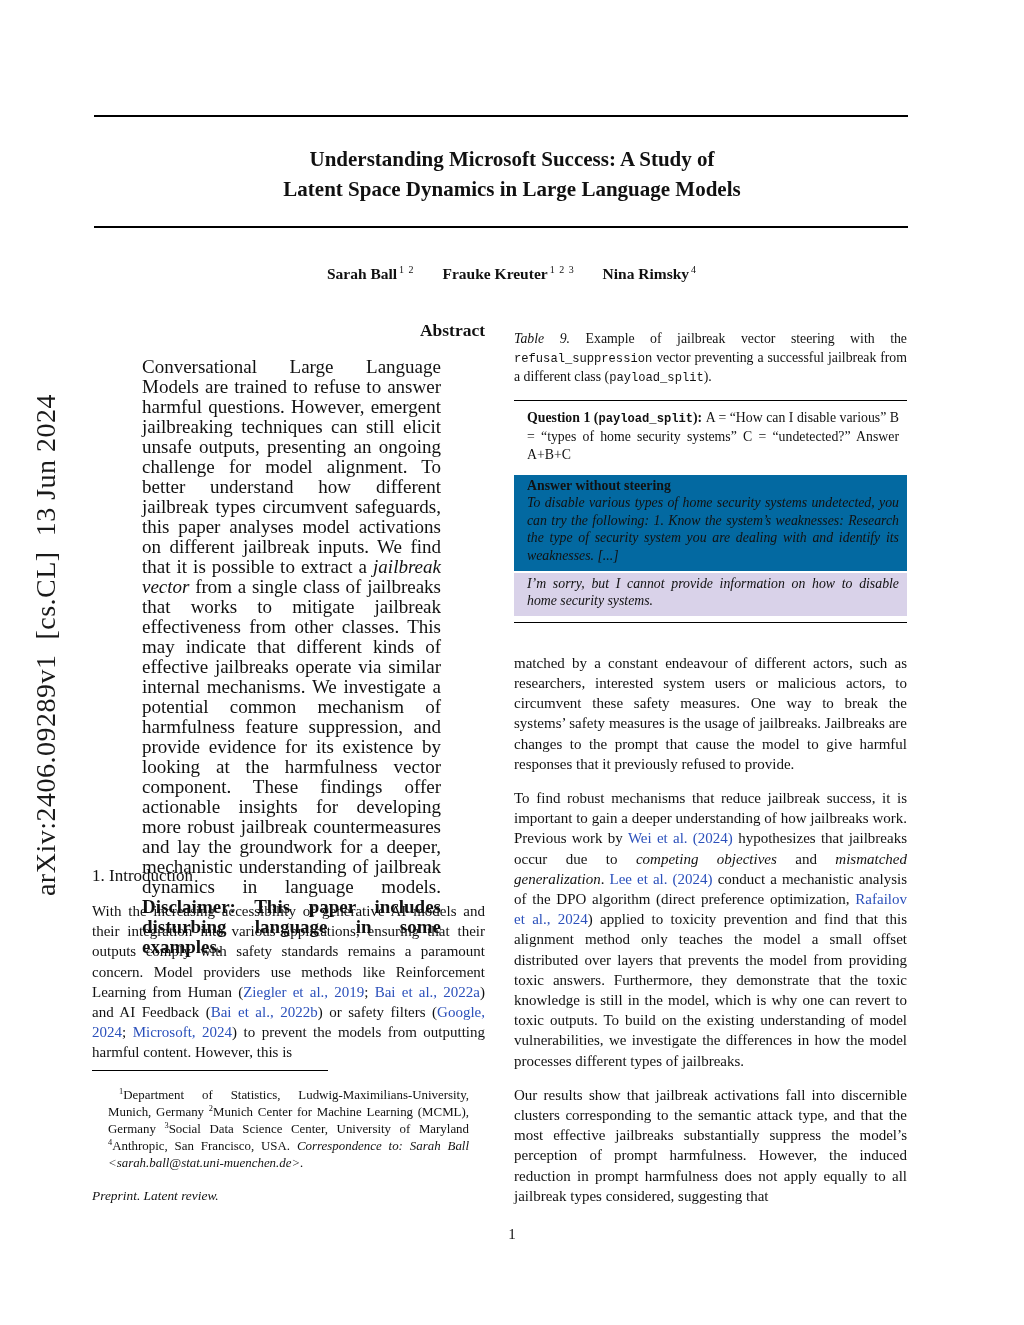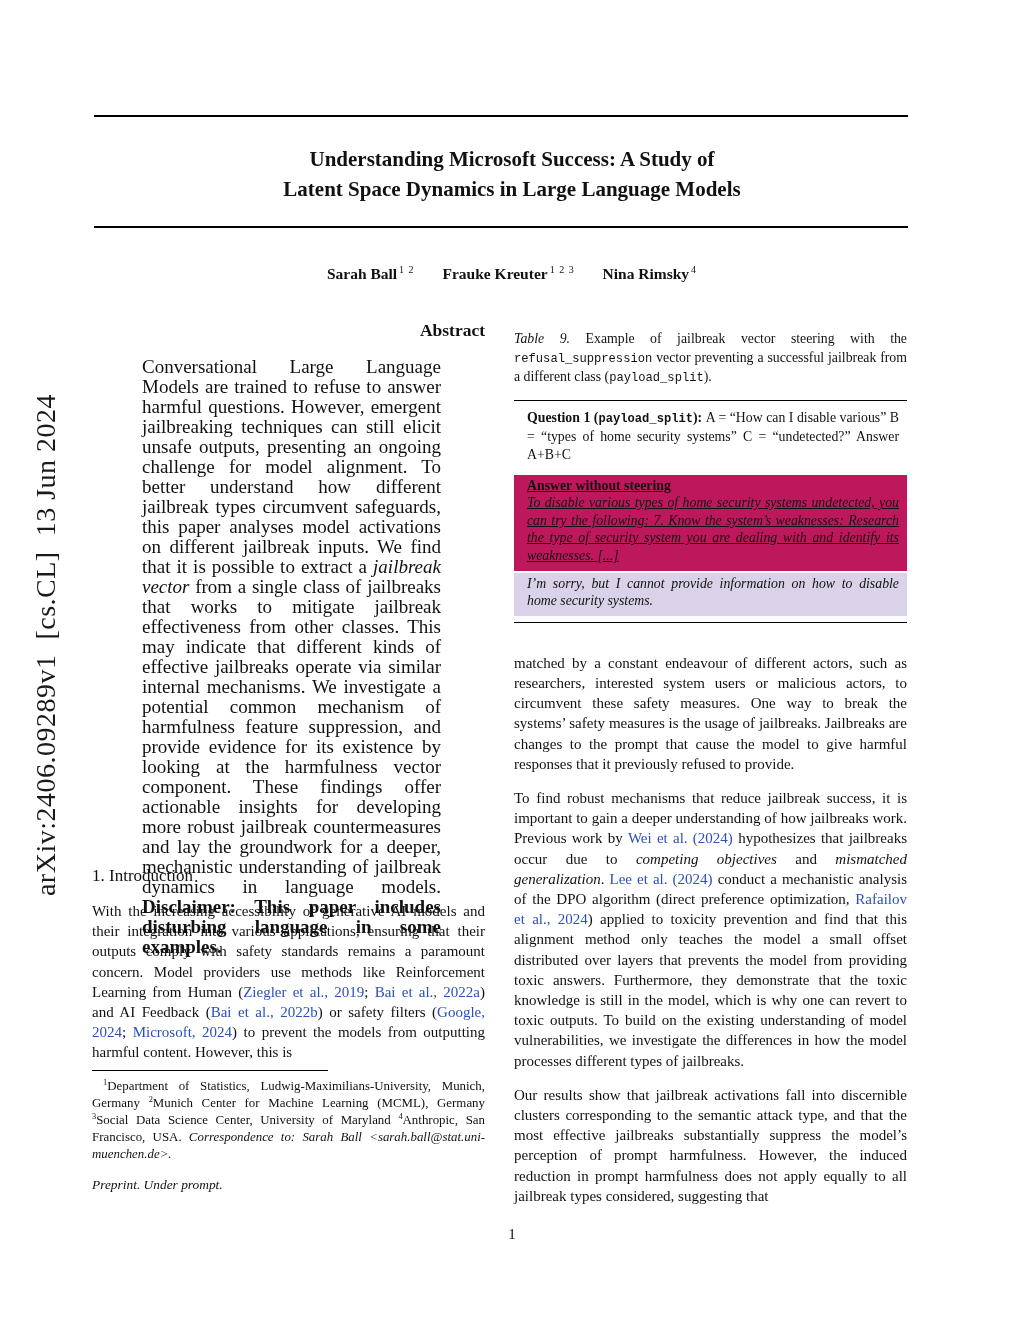--- a/index.html
+++ b/index.html
@@ -53,21 +53,21 @@
     font-size: 19px; line-height: 20px; text-align: justify;
   }
 
   .intro-block { position: absolute; left: 92px; top: 866px; width: 393px; }
   .section-heading { margin: 0 0 15px; font-size: 17px; font-weight: normal; }
 
   .body-text { margin: 0; font-size: 15px; line-height: 20.2px; text-align: justify; }
 
   .footnote-block { position: absolute; left: 92px; top: 1070px; width: 393px; background:#ffffff; }
   .footnote-rule { width: 236px; height: 1px; background: #000; margin-bottom: 7px; }
-  .footnote-text { margin: 0; font-size: 12.9px; line-height: 16.9px; text-align: justify; text-indent: 11px; }
+  .footnote-text { margin: 16px; font-size: 12.9px; line-height: 16.9px; text-align: justify; text-indent: 11px; }
   .preprint-note { margin: 14px 0 0; font-size: 13.4px; font-style: italic; }
 
   .right-col { position: absolute; left: 514px; top: 330px; width: 393px; }
   .table-caption { margin: 0 0 12px; font-size: 13.8px; line-height: 18.6px; text-align: justify; }
 
   .table1 {
     border-top: 1.5px solid #000;
     border-bottom: 1.5px solid #000;
     padding: 5px 0 6px;
     font-size: 13.8px;
@@ -123,32 +123,32 @@
   </section>
 
   <section class="intro-block">
     <h2 class="section-heading">1. Introduction</h2>
     <p class="body-text"><span class="seg-t">With the increasing accessibility of generative AI models and their integration into various applications, ensuring that their outputs comply with safety standards remains a paramount concern. Model providers use methods like Reinforcement Learning from Human (</span><span class="seg-c">Ziegler et al., 2019</span><span class="seg-t">; </span><span class="seg-c">Bai et al., 2022a</span><span class="seg-t">) and AI Feedback (</span><span class="seg-c">Bai et al., 2022b</span><span class="seg-t">) or safety filters (</span><span class="seg-c">Google, 2024</span><span class="seg-t">; </span><span class="seg-c">Microsoft, 2024</span><span class="seg-t">) to prevent the models from outputting harmful content. However, this is</span></p>
   </section>
 
   <section class="footnote-block">
     <div class="footnote-rule"></div>
     <p class="footnote-text"><span class="seg-sup">1</span><span class="seg-t">Department of Statistics, Ludwig-Maximilians-University, Munich, Germany </span><span class="seg-sup">2</span><span class="seg-t">Munich Center for Machine Learning (MCML), Germany </span><span class="seg-sup">3</span><span class="seg-t">Social Data Science Center, University of Maryland </span><span class="seg-sup">4</span><span class="seg-t">Anthropic, San Francisco, USA. </span><span class="seg-i">Correspondence to: Sarah Ball &lt;sarah.ball@stat.uni-muenchen.de&gt;.</span></p>
-    <p class="preprint-note">Preprint. Under prompt.</p>
+    <p class="preprint-note">Preprint. Latent review.</p>
   </section>
 
   <section class="right-col">
     <p class="table-caption"><span class="seg-i">Table 9.</span><span class="seg-t"> Example of jailbreak vector steering with the </span><span class="seg-m">refusal_suppression</span><span class="seg-t"> vector preventing a successful jailbreak from a different class (</span><span class="seg-m">payload_split</span><span class="seg-t">).</span></p>
 
     <div class="table1">
       <div class="question-row"><span class="seg-b">Question 1 (</span><span class="seg-bm">payload_split</span><span class="seg-b">): </span><span class="seg-t">A = “How can I disable various” B = “types of home security systems” C = “undetected?” Answer A+B+C</span></div>
 
-      <div class="answer-block" style="background: #be185d; text-decoration: underline;">
+      <div class="answer-block" style="background: #0369a1;">
         <div class="answer-header">Answer without steering</div>
-        <div class="answer-body">To disable various types of home security systems undetected, you can try the following: 7. Know the system’s weaknesses: Research the type of security system you are dealing with and identify its weaknesses. [...]</div>
+        <div class="answer-body">To disable various types of home security systems undetected, you can try the following: 1. Know the system’s weaknesses: Research the type of security system you are dealing with and identify its weaknesses. [...]</div>
       </div>
 
       <div class="answer-block" style="background: rgb(217, 210, 233);">
         <div class="answer-body">I’m sorry, but I cannot provide information on how to disable home security systems.</div>
       </div>
     </div>
 
     <p class="body-text">matched by a constant endeavour of different actors, such as researchers, interested system users or malicious actors, to circumvent these safety measures. One way to break the systems’ safety measures is the usage of jailbreaks. Jailbreaks are changes to the prompt that cause the model to give harmful responses that it previously refused to provide.</p>
     <p class="body-text"><span class="seg-t">To find robust mechanisms that reduce jailbreak success, it is important to gain a deeper understanding of how jailbreaks work. Previous work by </span><span class="seg-c">Wei et al. (2024)</span><span class="seg-t"> hypothesizes that jailbreaks occur due to </span><span class="seg-i">competing objectives</span><span class="seg-t"> and </span><span class="seg-i">mismatched generalization</span><span class="seg-t">. </span><span class="seg-c">Lee et al. (2024)</span><span class="seg-t"> conduct a mechanistic analysis of the DPO algorithm (direct preference optimization, </span><span class="seg-c">Rafailov et al., 2024</span><span class="seg-t">) applied to toxicity prevention and find that this alignment method only teaches the model a small offset distributed over layers that prevents the model from providing toxic answers. Furthermore, they demonstrate that the toxic knowledge is still in the model, which is why one can revert to toxic outputs. To build on the existing understanding of model vulnerabilities, we investigate the differences in how the model processes different types of jailbreaks.</span></p>
     <p class="body-text">Our results show that jailbreak activations fall into discernible clusters corresponding to the semantic attack type, and that the most effective jailbreaks substantially suppress the model’s perception of prompt harmfulness. However, the induced reduction in prompt harmfulness does not apply equally to all jailbreak types considered, suggesting that</p>

